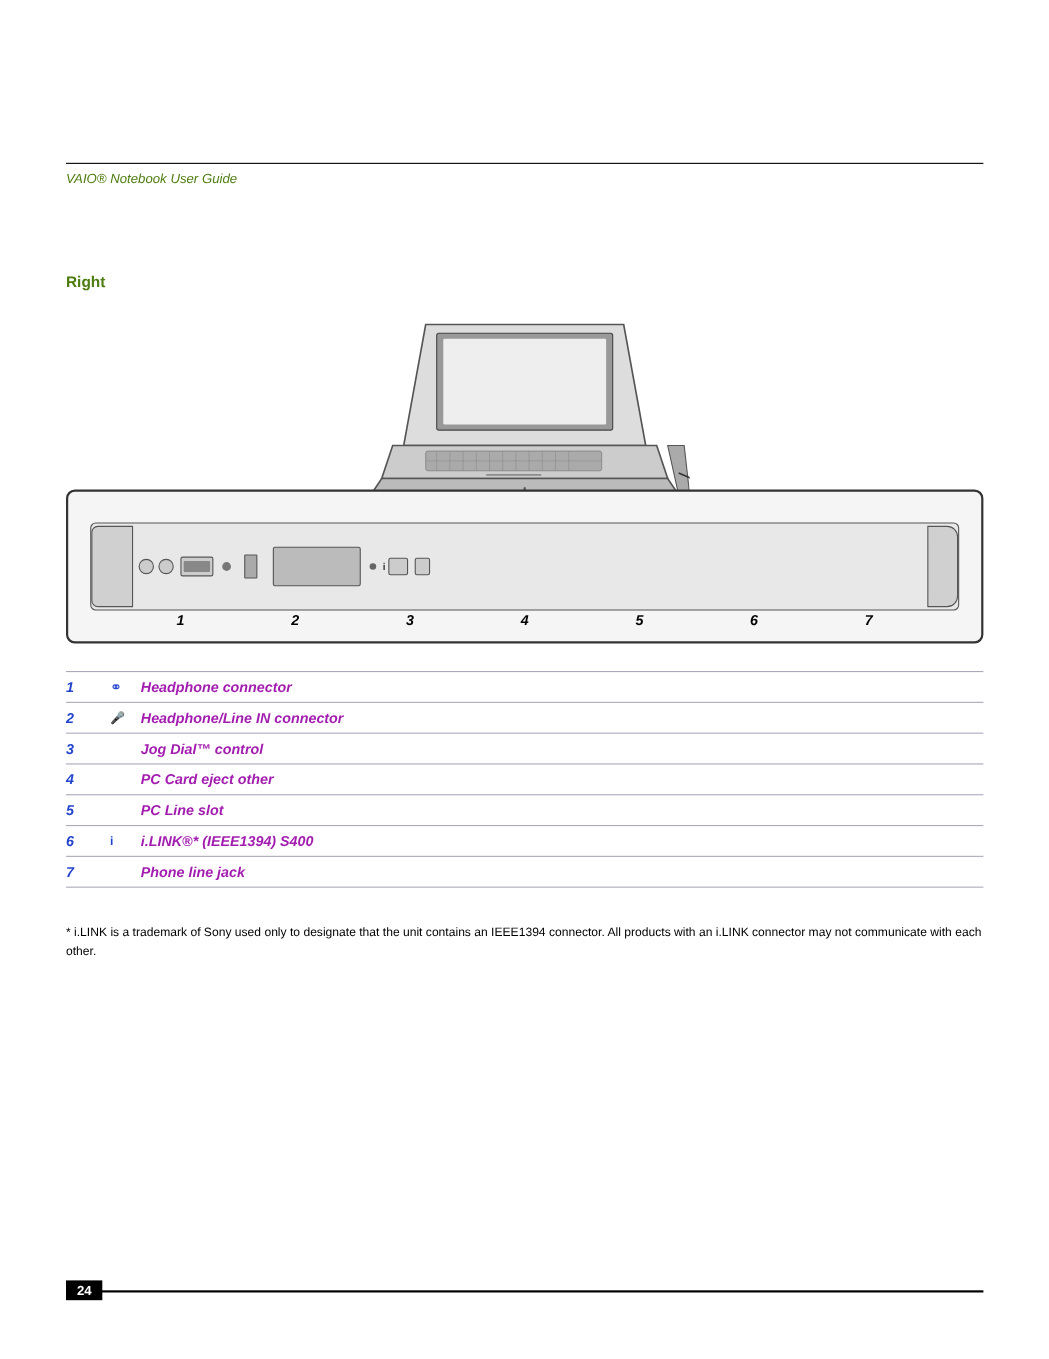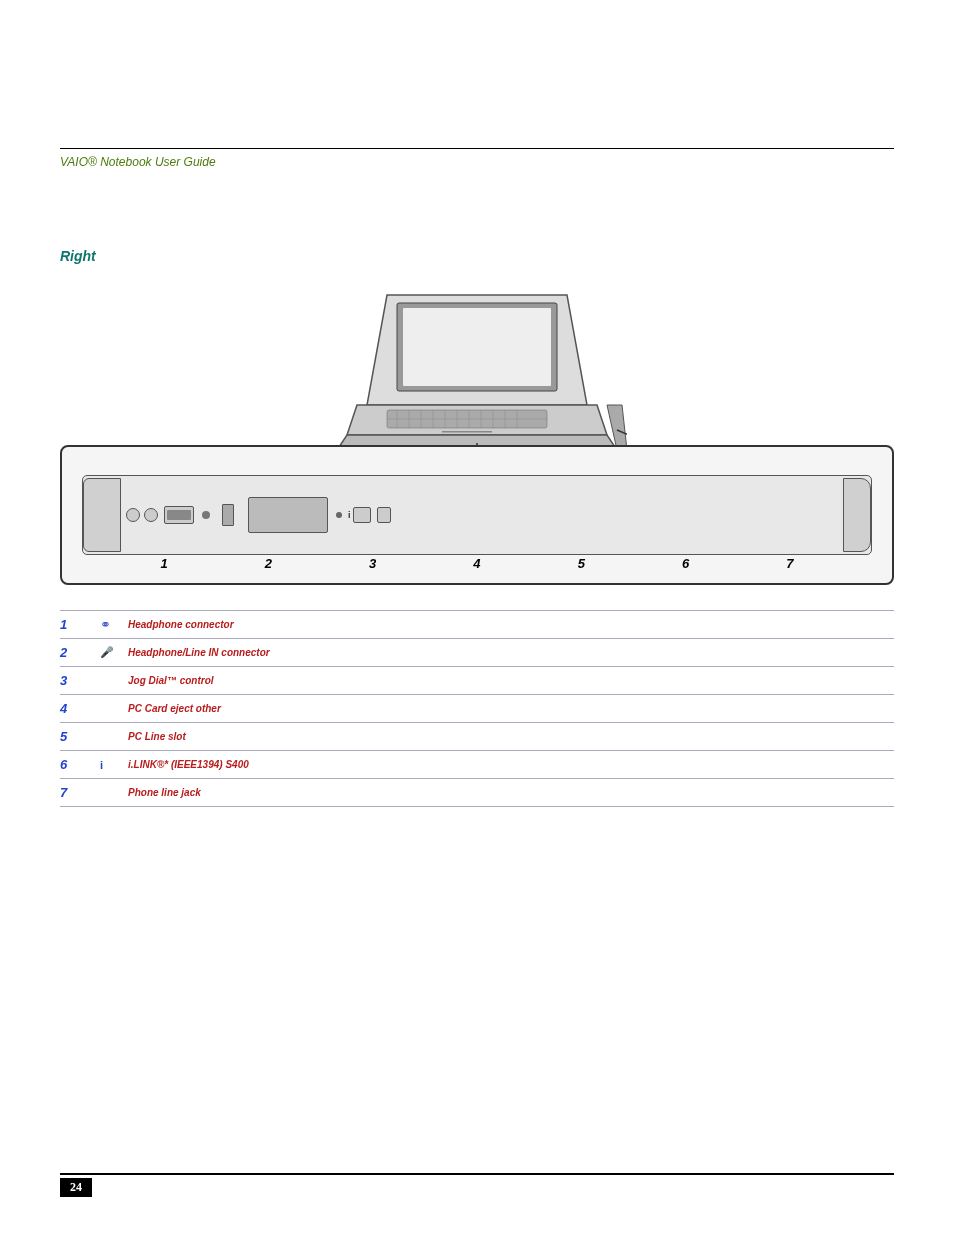--- a/index.html
+++ b/index.html
@@ -40,22 +40,21 @@
       font-style: italic;
     }
 
     
     .section-title {
       position: absolute;
       top: 248px;
       left: 60px;
       font-size: 14px;
       font-weight: bold;
-      font-style: italic;
-      color: #0f766e;
+      color: #4d7c0f;
     }
 
     
     .diagram-area {
       position: absolute;
       top: 275px;
       left: 60px;
       right: 60px;
       height: 310px;
     }
@@ -152,22 +151,22 @@
     .comp-icon {
       width: 28px;
       font-size: 13px;
       color: #2244cc;
       flex-shrink: 0;
     }
 
     .comp-label {
       font-style: italic;
       font-weight: bold;
-      color: #b91c1c;
-      font-size: 10px;
+      color: #a21caf;
+      font-size: 13px;
     }
 
     
     .footnote {
       position: absolute;
       top: 840px;
       left: 60px;
       right: 60px;
       font-size: 11px;
       color: #000;
@@ -179,28 +178,27 @@
       position: absolute;
       bottom: 60px;
       left: 60px;
       right: 60px;
       height: 2px;
       background: #000;
     }
 
     .page-number-box {
       position: absolute;
-      bottom: 38px;
+      bottom: 53px;
       left: 60px;
       background: #000;
       color: #fff;
       font-size: 12px;
       font-weight: bold;
       padding: 2px 10px;
-      font-family: Liberation Serif, serif;
     }
     .port-circle {
       width: 14px;
       height: 14px;
       border-radius: 50%;
       border: 1.5px solid #555;
       background: #ccc;
     }
     .port-serial {
       width: 30px;
@@ -398,18 +396,19 @@
     </div>
 
     <div class="component-row">
       <span class="comp-num">7</span>
       <span class="comp-icon"></span>
       <span class="comp-label">Phone line jack</span>
     </div>
 
   </div>
 
+  <div class="footnote">* i.LINK is a trademark of Sony used only to designate that the unit contains an IEEE1394 connector. All products with an i.LINK connector may not communicate with each other.</div>
 
   <div class="bottom-rule"></div>
 
   <div class="page-number-box">24</div>
 
 </div>
 
 </body></html>

